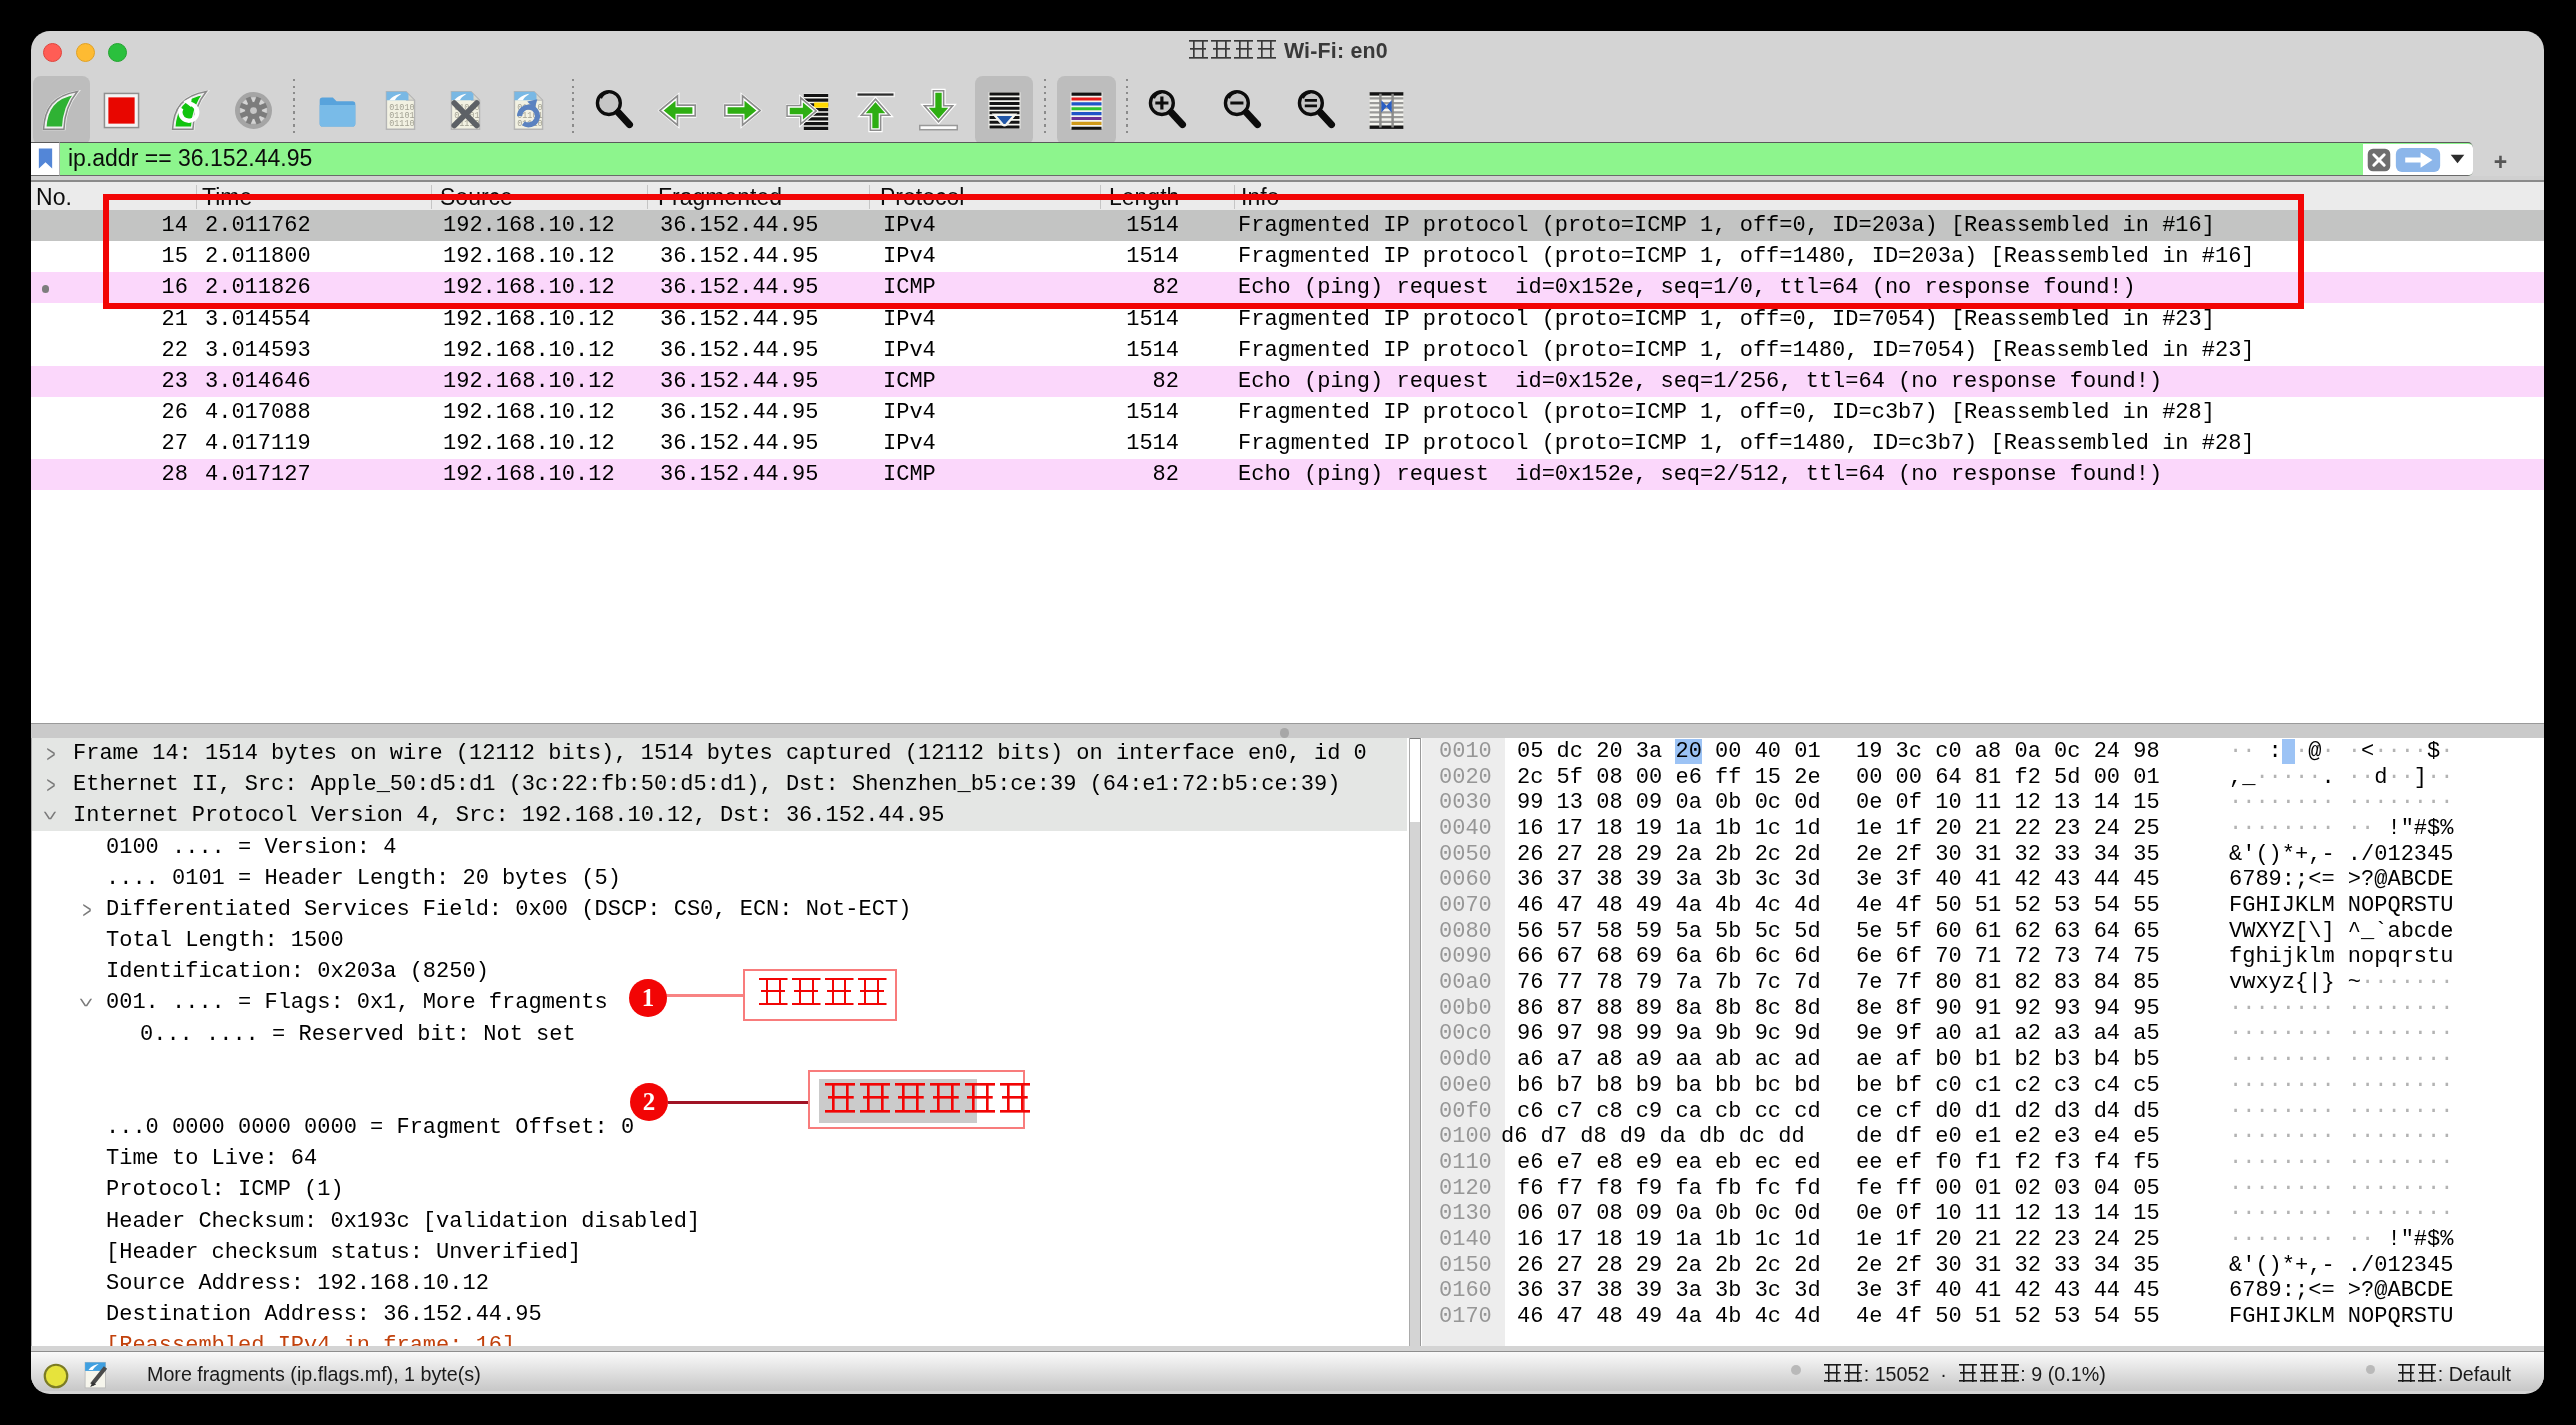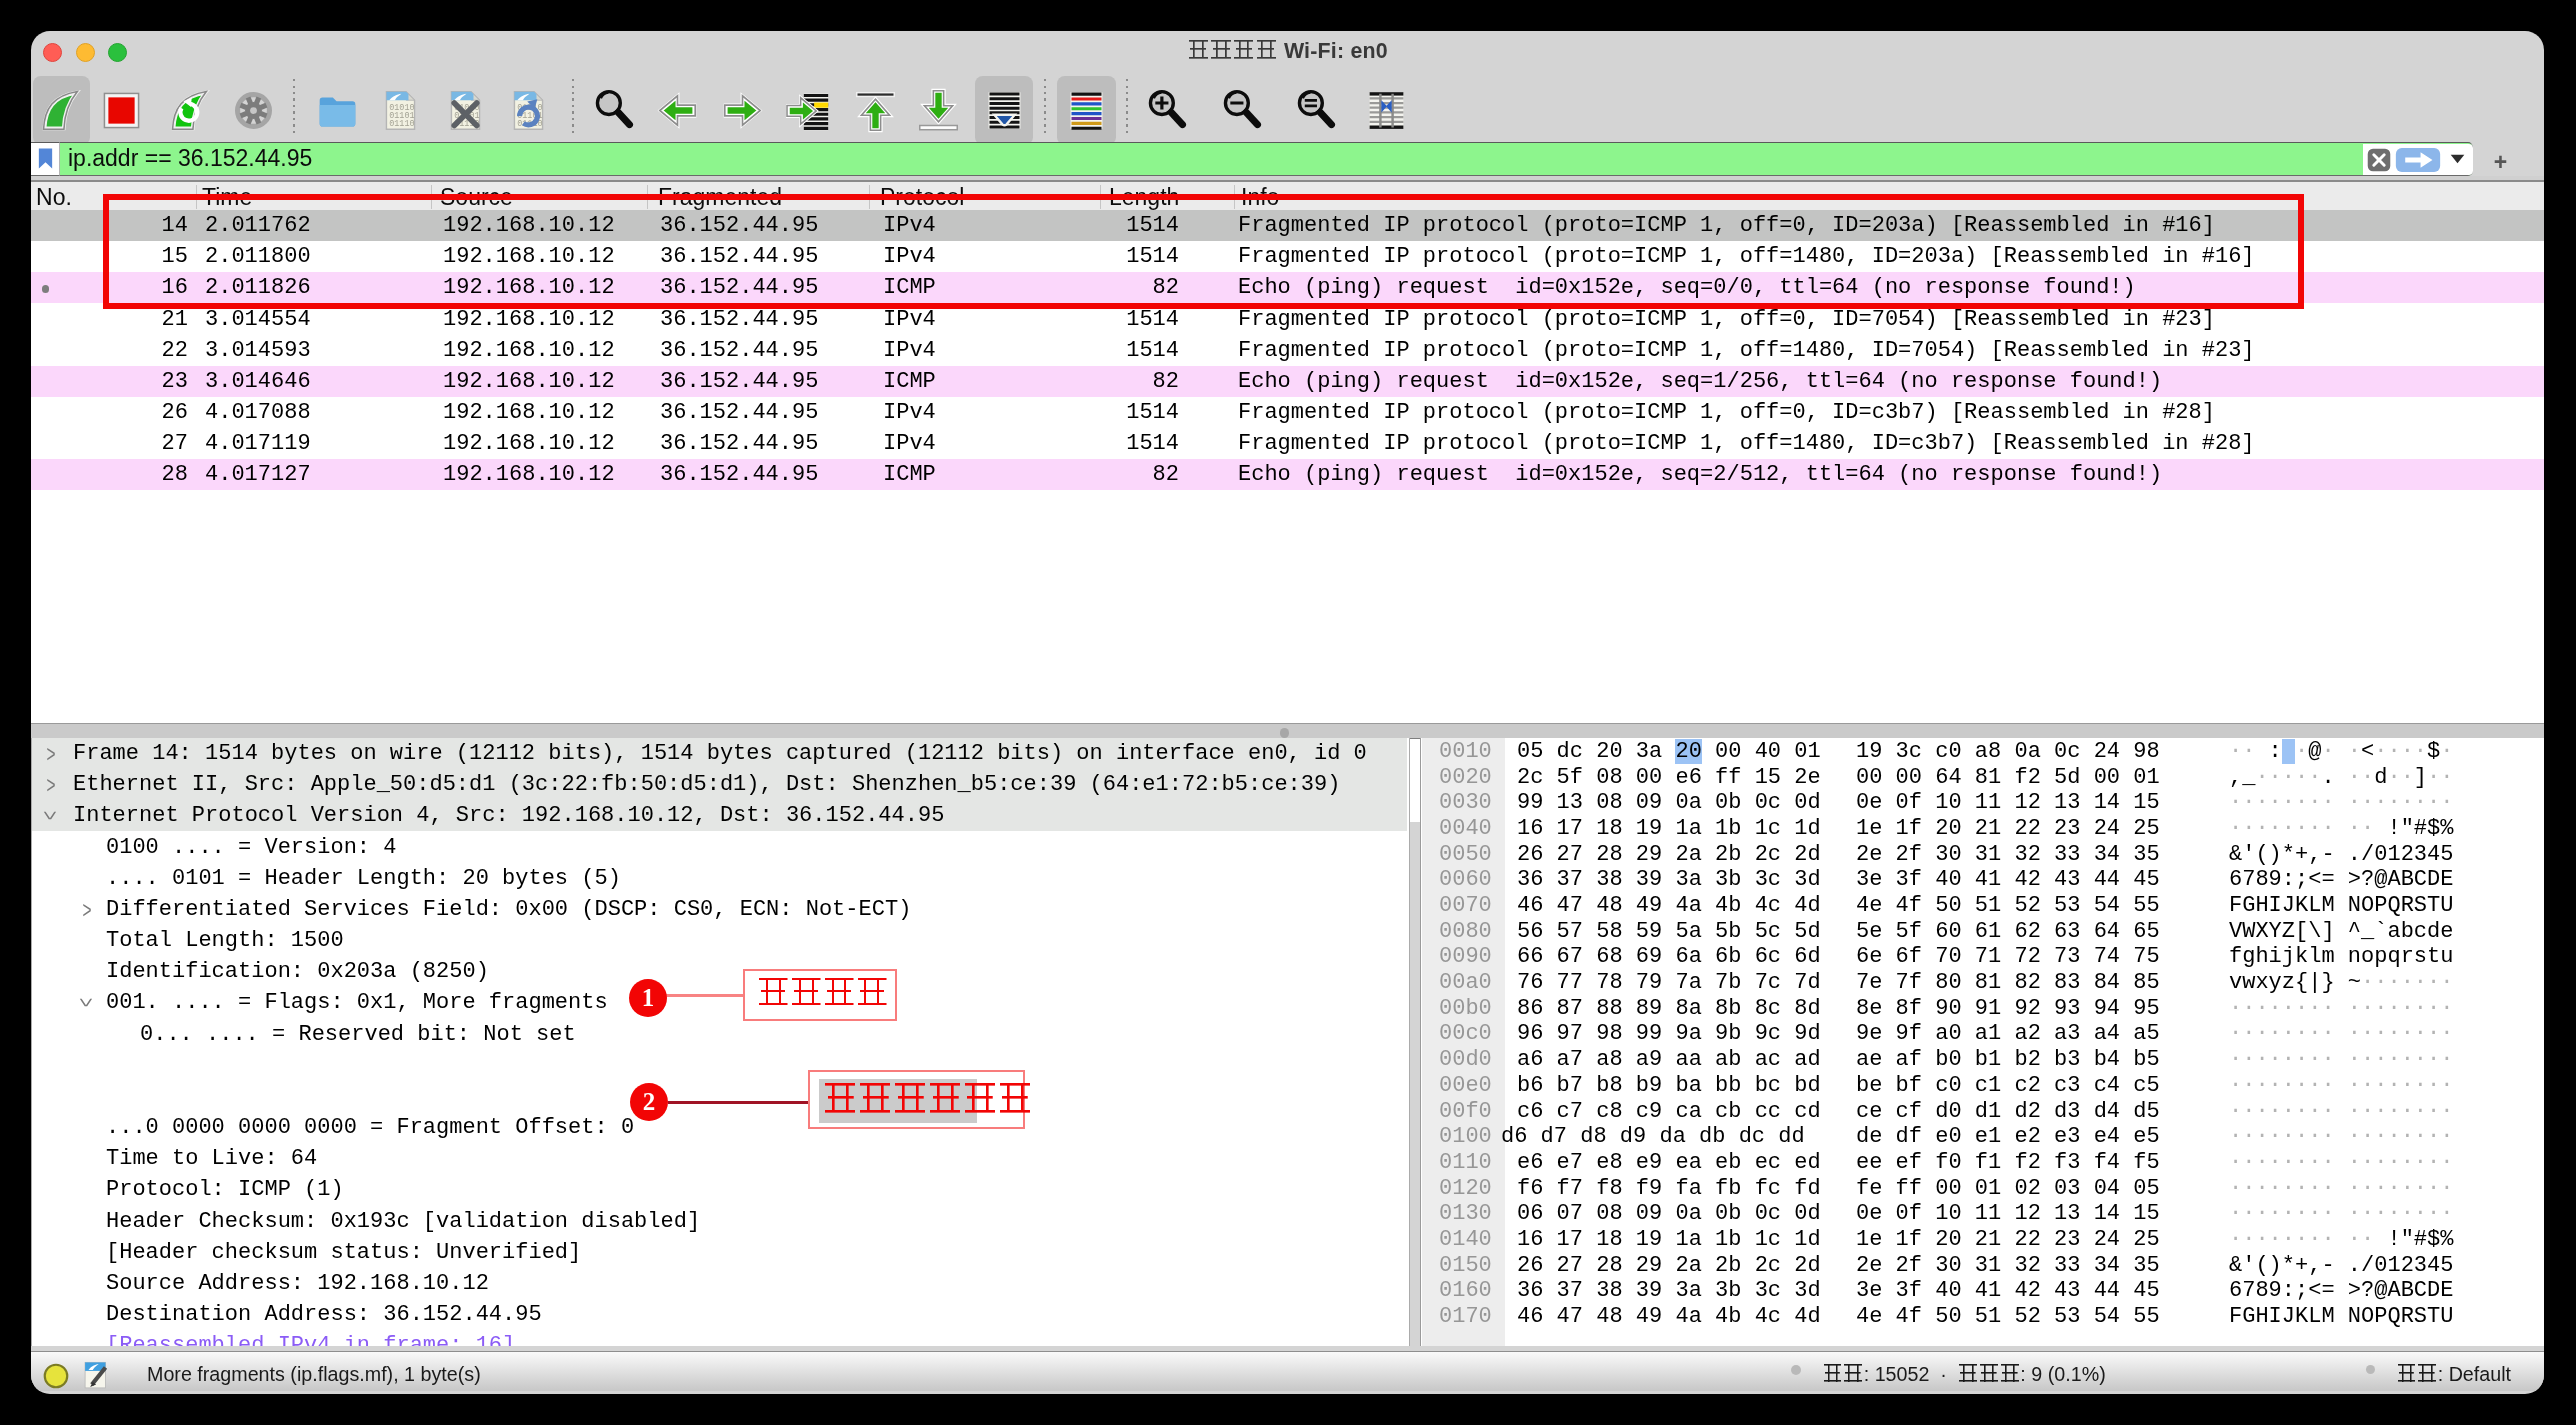--- a/index.html
+++ b/index.html
@@ -25,21 +25,21 @@
 .clen{left:942px;width:206px;text-align:right}
 .cinfo{left:1207px}
 .prow .rdot{position:absolute;left:10.7px;top:13.3px;width:7.7px;height:7.7px;border-radius:50%;background:#7d7d7d}
 #split{position:absolute;left:0;top:692px;width:100%;height:15.7px;background:#cacaca;border-top:0.9px solid #9a9a9a;border-bottom:1.7px solid #7f7f7f}
 #split i{position:absolute;left:1249px;top:4.3px;width:9.4px;height:9.4px;border-radius:50%;background:#a7a7a7}
 #dpane{position:absolute;left:0;top:707px;width:1379px;height:608px;background:#fff;border-left:1.7px solid #ababab;border-right:1.7px solid #ababab;overflow:hidden}
 .drow{position:absolute;left:0;width:1375px;height:31px;font-family:"Liberation Mono",monospace;font-size:22px;line-height:31px;color:#000;white-space:pre}
 .dg{background:#e4e6e4}
 .dsel{background:#1340db;color:#fff}
 .dtxt{position:absolute;top:0}
-.dlink{color:#8b5cf6}
+.dlink{color:#c2410c}
 .chev{position:absolute;top:0;font-family:"Liberation Sans",sans-serif;font-size:20.6px;color:#7a7a7a;transform:scale(0.75,1.15)}
 .chevd{transform:rotate(90deg) scale(0.75,1.15)}
 #hpane{position:absolute;left:1389px;top:707px;width:1124px;height:608px;background:#fff;border-left:0.9px solid #9a9a9a;overflow:hidden}
 #hoffbg{position:absolute;left:0.9px;top:0;width:83px;height:608px;background:#ededed}
 .hxr{position:absolute;left:0;width:100%;height:26px;font-family:"Liberation Mono",monospace;font-size:22px;line-height:26px;white-space:pre}
 .hxo{position:absolute;left:18px;color:#969696}
 .hxb{position:absolute;color:#000}
 .hxa{position:absolute;left:808px;color:#000}
 .ad{color:#b3b3b3}.ac{color:#000}
 .hlb{background:#9cc3f5}
@@ -266,21 +266,21 @@
     <i class="hsep" style="left:165px"></i>
       <i class="hsep" style="left:400px"></i>
       <i class="hsep" style="left:616px"></i>
       <i class="hsep" style="left:838px"></i>
       <i class="hsep" style="left:1069px"></i>
       <i class="hsep" style="left:1203px"></i>
   </div>
   <div id="list">
 <div class="prow psel" style="top:0px"><span class="cno">14</span><span class="ctime">2.011762</span><span class="csrc">192.168.10.12</span><span class="cdst">36.152.44.95</span><span class="cpro">IPv4</span><span class="clen">1514</span><span class="cinfo">Fragmented IP protocol (proto=ICMP 1, off=0, ID=203a) [Reassembled in #16]</span></div>
 <div class="prow" style="top:31px"><span class="cno">15</span><span class="ctime">2.011800</span><span class="csrc">192.168.10.12</span><span class="cdst">36.152.44.95</span><span class="cpro">IPv4</span><span class="clen">1514</span><span class="cinfo">Fragmented IP protocol (proto=ICMP 1, off=1480, ID=203a) [Reassembled in #16]</span></div>
-<div class="prow ppink" style="top:62px"><span class="rdot"></span><span class="cno">16</span><span class="ctime">2.011826</span><span class="csrc">192.168.10.12</span><span class="cdst">36.152.44.95</span><span class="cpro">ICMP</span><span class="clen">82</span><span class="cinfo">Echo (ping) request  id=0x152e, seq=0/0, ttl=64 (no response found!)</span></div>
+<div class="prow ppink" style="top:62px"><span class="rdot"></span><span class="cno">16</span><span class="ctime">2.011826</span><span class="csrc">192.168.10.12</span><span class="cdst">36.152.44.95</span><span class="cpro">ICMP</span><span class="clen">82</span><span class="cinfo">Echo (ping) request  id=0x152e, seq=1/0, ttl=64 (no response found!)</span></div>
 <div class="prow" style="top:94px"><span class="cno">21</span><span class="ctime">3.014554</span><span class="csrc">192.168.10.12</span><span class="cdst">36.152.44.95</span><span class="cpro">IPv4</span><span class="clen">1514</span><span class="cinfo">Fragmented IP protocol (proto=ICMP 1, off=0, ID=7054) [Reassembled in #23]</span></div>
 <div class="prow" style="top:125px"><span class="cno">22</span><span class="ctime">3.014593</span><span class="csrc">192.168.10.12</span><span class="cdst">36.152.44.95</span><span class="cpro">IPv4</span><span class="clen">1514</span><span class="cinfo">Fragmented IP protocol (proto=ICMP 1, off=1480, ID=7054) [Reassembled in #23]</span></div>
 <div class="prow ppink" style="top:156px"><span class="cno">23</span><span class="ctime">3.014646</span><span class="csrc">192.168.10.12</span><span class="cdst">36.152.44.95</span><span class="cpro">ICMP</span><span class="clen">82</span><span class="cinfo">Echo (ping) request  id=0x152e, seq=1/256, ttl=64 (no response found!)</span></div>
 <div class="prow" style="top:187px"><span class="cno">26</span><span class="ctime">4.017088</span><span class="csrc">192.168.10.12</span><span class="cdst">36.152.44.95</span><span class="cpro">IPv4</span><span class="clen">1514</span><span class="cinfo">Fragmented IP protocol (proto=ICMP 1, off=0, ID=c3b7) [Reassembled in #28]</span></div>
 <div class="prow" style="top:218px"><span class="cno">27</span><span class="ctime">4.017119</span><span class="csrc">192.168.10.12</span><span class="cdst">36.152.44.95</span><span class="cpro">IPv4</span><span class="clen">1514</span><span class="cinfo">Fragmented IP protocol (proto=ICMP 1, off=1480, ID=c3b7) [Reassembled in #28]</span></div>
 <div class="prow ppink" style="top:249px"><span class="cno">28</span><span class="ctime">4.017127</span><span class="csrc">192.168.10.12</span><span class="cdst">36.152.44.95</span><span class="cpro">ICMP</span><span class="clen">82</span><span class="cinfo">Echo (ping) request  id=0x152e, seq=2/512, ttl=64 (no response found!)</span></div>
   </div>
   <div id="split">
       <i></i>
     </div>

